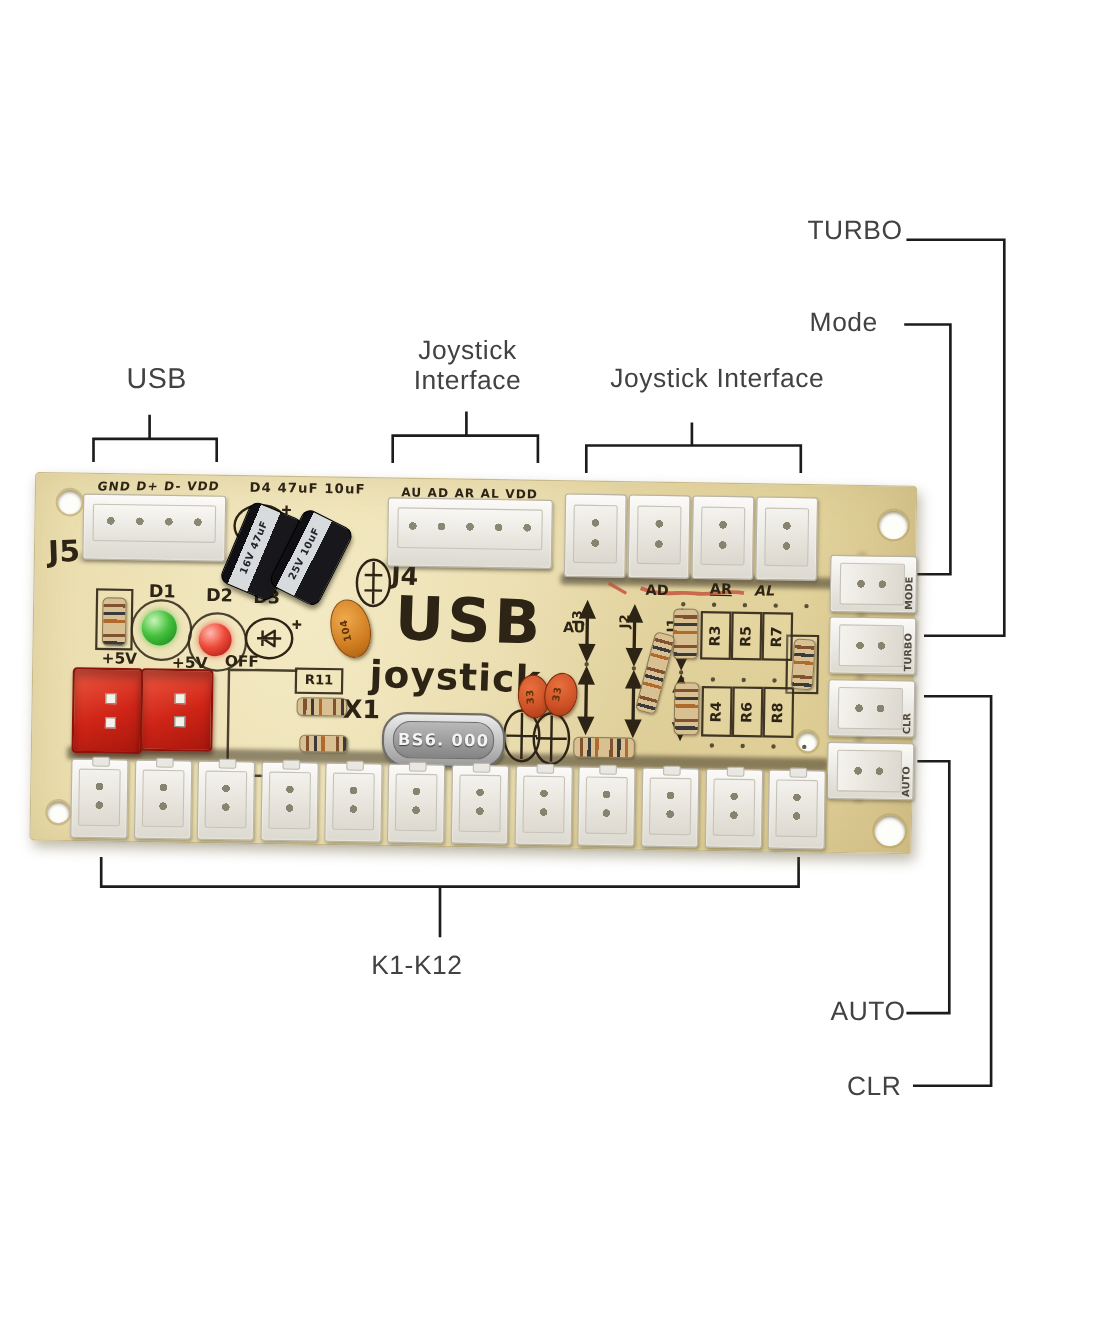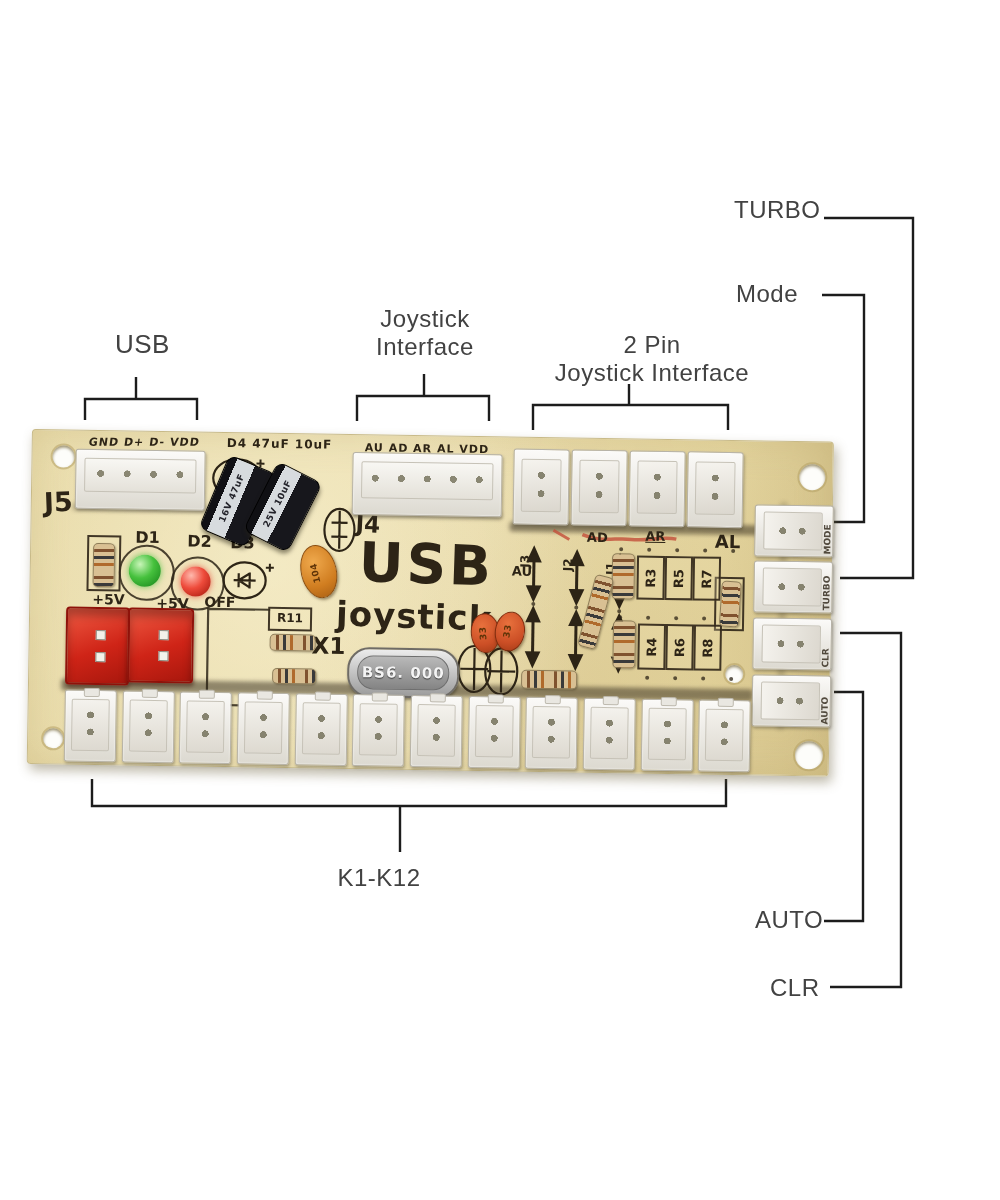--- a/index.html
+++ b/index.html
@@ -114,21 +114,20 @@
     <path d="M830,987 L901,987 L901,633 L840,633"></path>
     <path d="M824,921 L863,921 L863,692 L834,692"></path>
     <path d="M92,779 L92,806 L726,806 L726,779 M400,806 L400,852"></path>
   </svg>
 
   <div class="ann" style="left:115px;top:330px;font-size:26px;">USB</div>
   <div class="ann center" style="left:330px;top:305px;width:190px;">
     <div>Joystick Interface</div>
   </div>
   <div class="ann center" style="left:552px;top:331px;width:200px;">
-    <div>2 Pin</div>
     <div>Joystick Interface</div>
   </div>
   <div class="ann" style="left:734px;top:196px;">TURBO</div>
   <div class="ann" style="left:736px;top:280px;">Mode</div>
   <div class="ann" style="left:755px;top:906px;">AUTO</div>
   <div class="ann" style="left:770px;top:974px;">CLR</div>
   <div class="ann center" style="left:329px;top:864px;width:100px;">K1-K12</div>
 
   <div class="board">
 
@@ -312,21 +311,21 @@
     <div class="conn-red" style="left:36px;top:176px;width:60px;height:74px;"></div>
     <div class="conn-red" style="left:98px;top:176px;width:62px;height:71px;"></div>
 
     <div class="conn conn-top" style="left:481px;top:11px;"></div>
     <div class="conn conn-top" style="left:539px;top:11px;"></div>
     <div class="conn conn-top" style="left:597px;top:11px;"></div>
     <div class="conn conn-top" style="left:655px;top:11px;"></div>
     <div class="silk" style="left:481px;top:90px;width:54px;text-align:left;font-size:13px;margin-top:36px;">AU</div>
     <div class="silk" style="left:539px;top:91px;width:54px;text-align:center;font-size:13px;">AD</div>
     <div class="silk" style="left:597px;top:89px;width:54px;text-align:center;font-size:13px;text-decoration:underline;">AR</div>
-    <div class="silk" style="left:655px;top:90px;width:54px;text-align:right;font-size:18px;">AL</div>
+    <div class="silk" style="left:655px;top:90px;width:54px;text-align:left;font-size:13px;font-style:italic;">AL</div>
 
     <div class="conn conn-right" style="left:723px;top:63px;"></div>
     <div class="conn conn-right" style="left:723px;top:119px;"></div>
     <div class="conn conn-right" style="left:723px;top:176px;"></div>
     <div class="conn conn-right" style="left:723px;top:233px;"></div>
     <div class="silk silk-vert" style="left:791px;top:64px;height:48px;font-size:9px;opacity:.8;">MODE</div>
     <div class="silk silk-vert" style="left:791px;top:120px;height:48px;font-size:9px;opacity:.8;">TURBO</div>
     <div class="silk silk-vert" style="left:791px;top:177px;height:48px;font-size:9px;opacity:.8;">CLR</div>
     <div class="silk silk-vert" style="left:791px;top:234px;height:48px;font-size:9px;opacity:.8;">AUTO</div>
 

